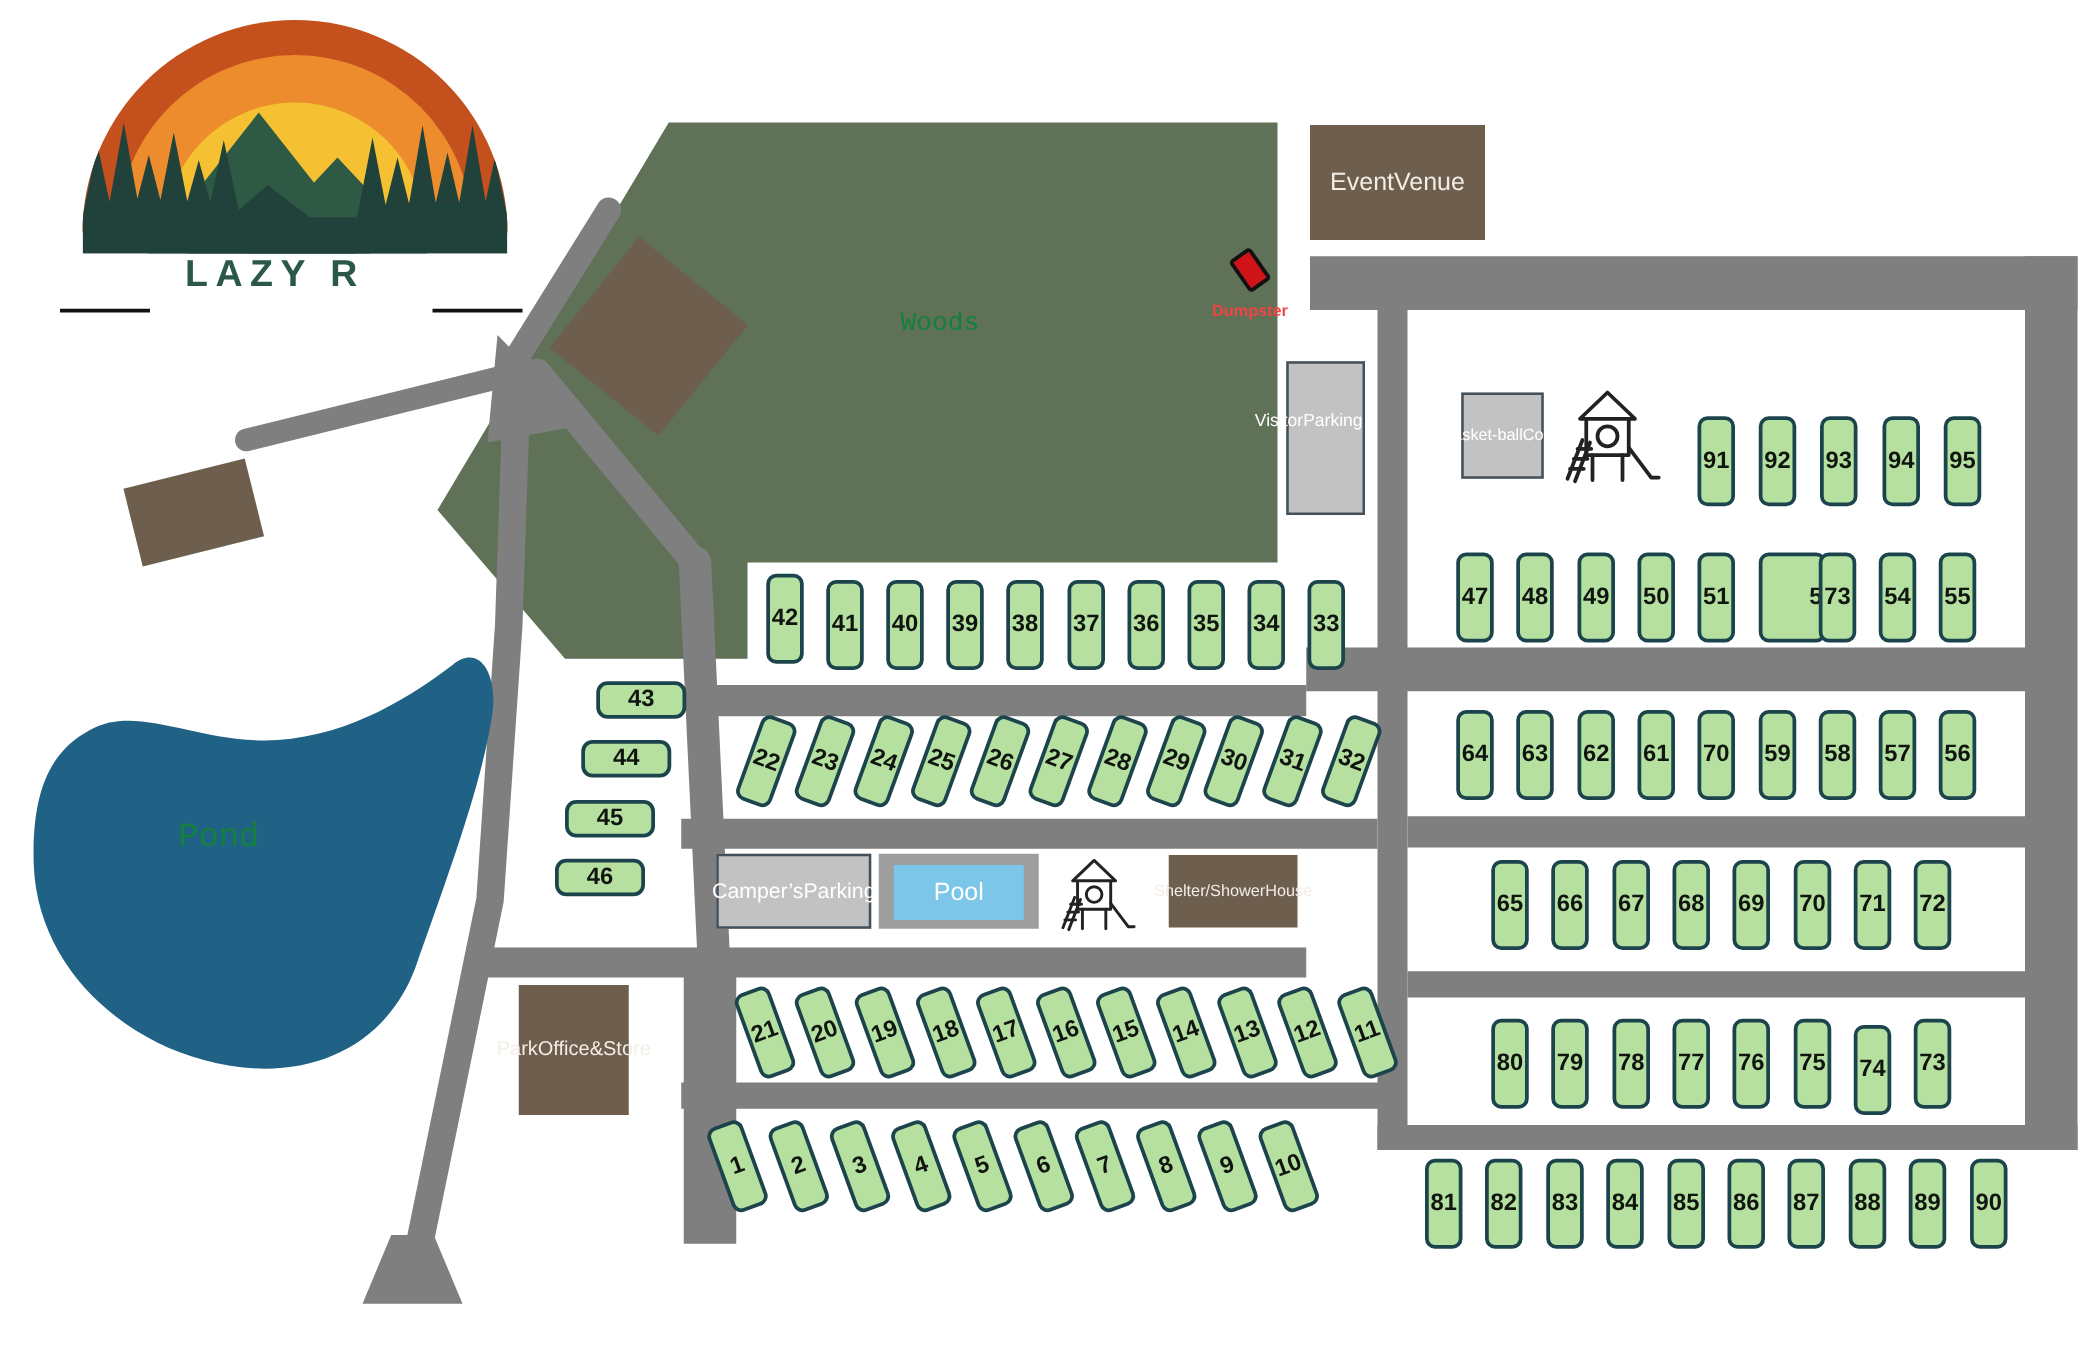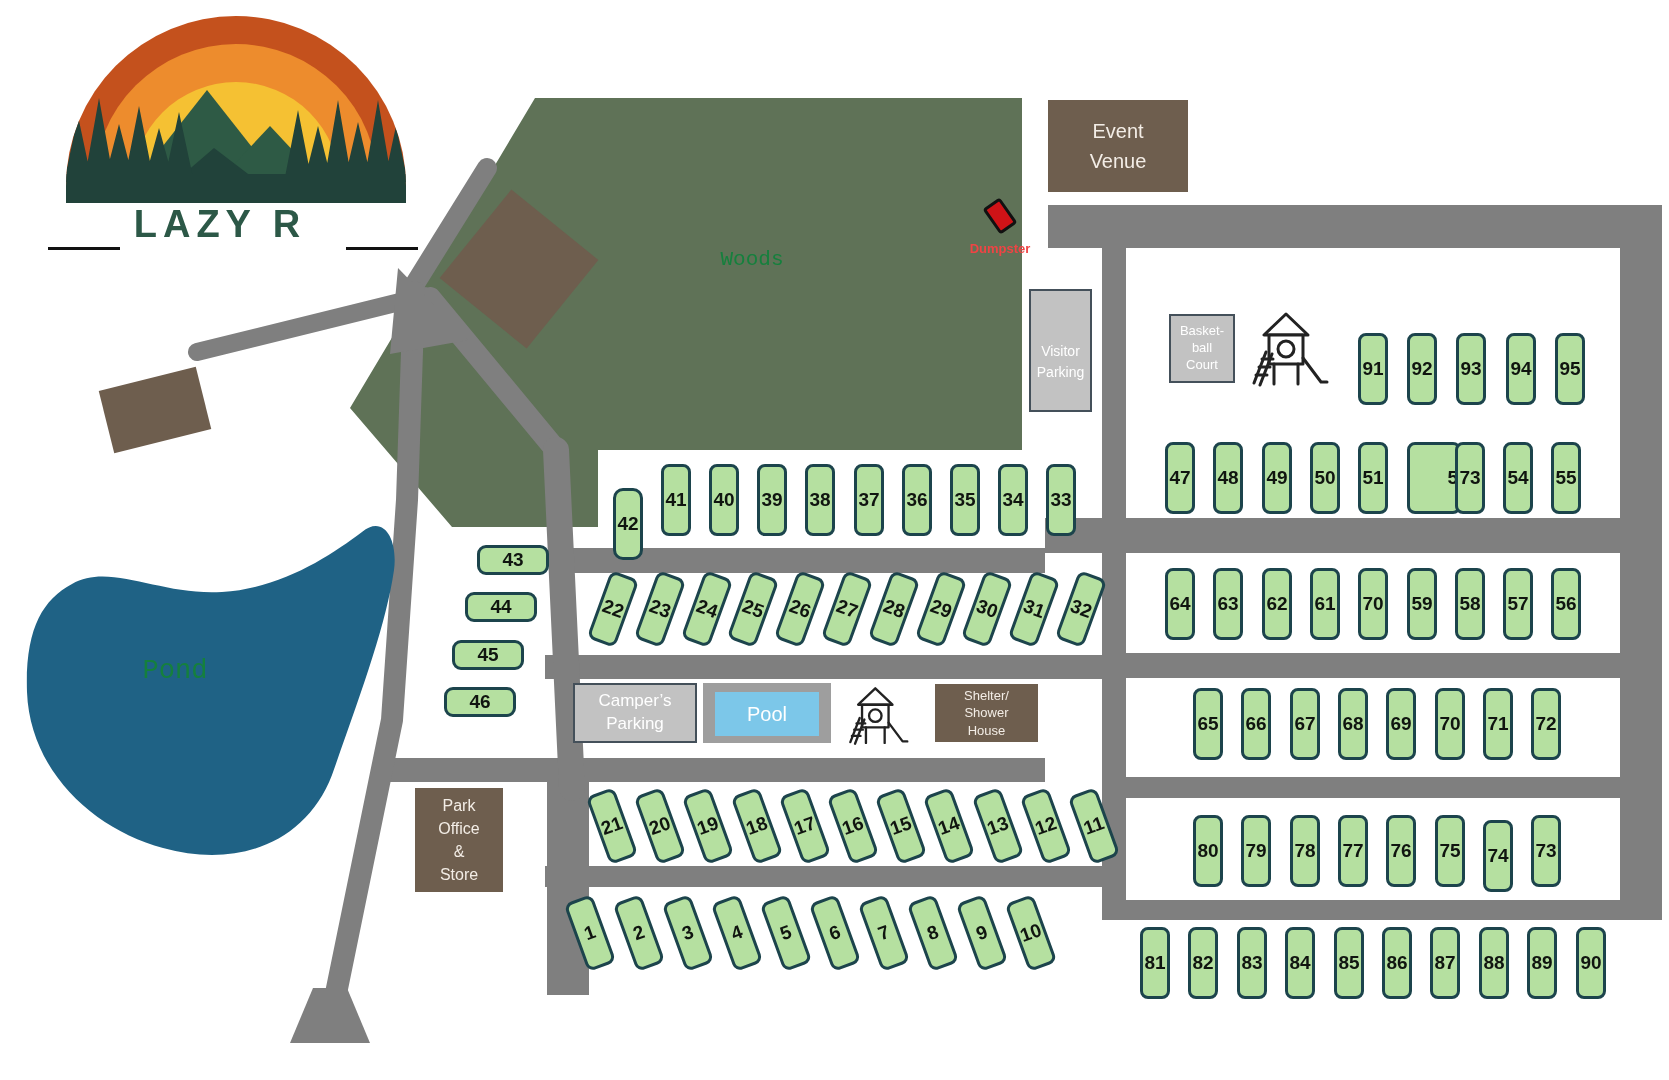--- a/index.html
+++ b/index.html
@@ -6,31 +6,31 @@
     --site-fill:#b5e0a0; --site-border:#1c444c; --road:#7f7f7f; --woods:#5f7257;
     --pond:#1f6285; --building-brown:#6e5e4e; --parking-gray:#c2c2c2;
     --pool-blue:#7cc7e9; --dumpster-red:#cf1317; --logo-green:#2c5847;
   }
   html,body{margin:0;padding:0;}
   body{width:1669px;height:1080px;background:#ffffff;position:relative;overflow:hidden;
        font-family:"Liberation Sans", sans-serif;}
   #canvas{position:absolute;left:0;top:0;width:1669px;height:1080px;}
   svg.base{position:absolute;left:0;top:0;}
   .lbl{position:absolute;color:#15803d;text-align:center;font-family:Liberation Mono, monospace;}
-  .box{position:absolute;display:flex;flex-direction:column;align-items:center;justify-content:center;
+  .box{position:absolute;display:flex;flex-direction:row;align-items:center;justify-content:center;
        color:#f3ede6;text-align:center;box-sizing:border-box;}
   .brown{background:var(--building-brown);}
   .gray{background:var(--parking-gray);border:2px solid #44505a;color:#fff;}
   .site{position:absolute;width:30px;height:72px;background:var(--site-fill);
         border:3px solid var(--site-border);border-radius:8px;box-sizing:border-box;
         display:flex;align-items:center;justify-content:center;
         font-weight:bold;font-size:19px;color:#101510;}
   .site-h{width:72px;height:30px;border-radius:9px;}
   #logo-title{position:absolute;left:30px;top:203px;width:380px;text-align:center;
-              color:var(--logo-green);font-size:38px;font-weight:bold;letter-spacing:6px;}
+              color:var(--logo-green);font-size:30px;font-weight:bold;letter-spacing:6px;}
   #logo-sub{position:absolute;left:30px;top:236px;width:380px;text-align:center;
             color:var(--logo-green);font-size:21px;font-style:italic;font-weight:bold;letter-spacing:3px;}
   .logo-line{position:absolute;top:247px;width:72px;height:3px;background:#111;}
   #dumpster-label{position:absolute;left:956px;top:241px;width:88px;text-align:center;
                   color:#ef4444;font-size:13px;font-weight:bold;}
   #woods-label{left:652px;top:248px;width:200px;font-size:21px;}
   #pond-label{left:75px;top:656px;width:200px;font-size:27px;}
   #event-venue{left:1048px;top:100px;width:140px;height:92px;font-size:20px;line-height:1.5;}
   #visitor-parking{left:1029px;top:289px;width:63px;height:123px;font-size:14px;line-height:1.45;
                    justify-content:flex-end;padding-bottom:28px;}
@@ -169,21 +169,21 @@
   </div>
 
   <div class="box brown" id="park-office">
     <span>Park</span>
     <span>Office</span>
     <span>&amp;</span>
     <span>Store</span>
   </div>
 
   <div id="sites-layer">
-      <div class="site" style="left: 613px; top: 488px; border-radius: 10px;">42</div>
+      <div class="site" style="left: 613px; top: 459px;">42</div>
       <div class="site" style="left: 661px; top: 464px;">41</div>
       <div class="site" style="left: 709px; top: 464px;">40</div>
       <div class="site" style="left: 757px; top: 464px;">39</div>
       <div class="site" style="left: 805px; top: 464px;">38</div>
       <div class="site" style="left: 854px; top: 464px;">37</div>
       <div class="site" style="left: 902px; top: 464px;">36</div>
       <div class="site" style="left: 950px; top: 464px;">35</div>
       <div class="site" style="left: 998px; top: 464px;">34</div>
       <div class="site" style="left: 1046px; top: 464px;">33</div>
       <div class="site" style="left: 598px; top: 573px; transform: rotate(20deg);">22</div>

